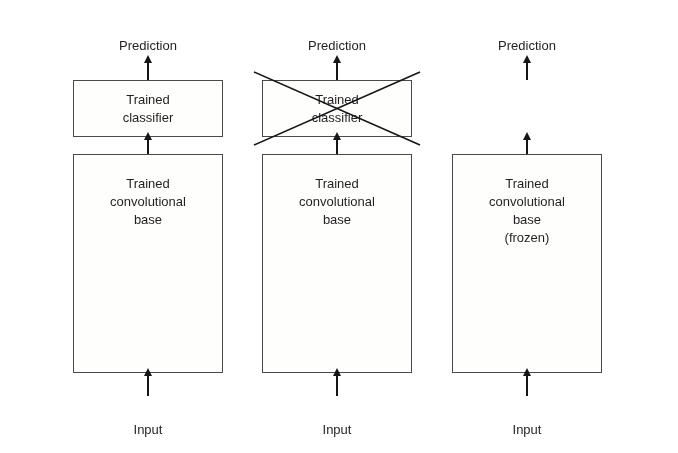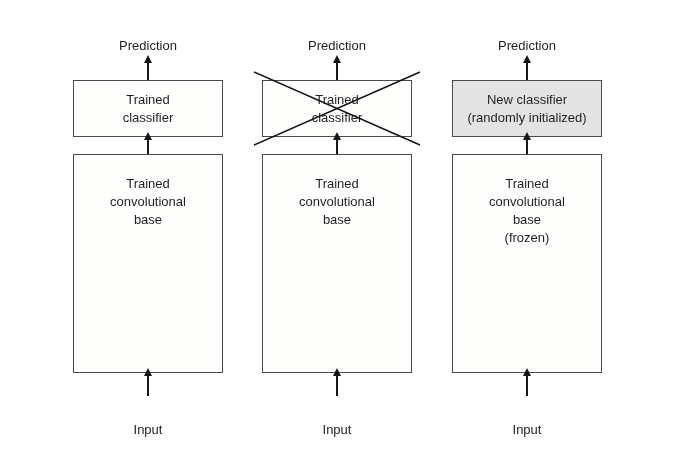--- a/index.html
+++ b/index.html
@@ -168,26 +168,20 @@
 
     <div class="label label-input">Input</div>
   </div>
 
   <div class="column col-3">
 
     <div class="label label-prediction">Prediction</div>
 
     <div class="arrow arrow-top"></div>
 
-    <div class="box box-classifier box-gray">
-      <span class="box-text">
-        <span>New classifier</span><br>
-        <span>(randomly initialized)</span>
-      </span>
-    </div>
 
     <div class="arrow arrow-middle"></div>
 
     <div class="box box-base">
       <span class="box-text">
         <span>Trained</span><br>
         <span>convolutional</span><br>
         <span>base</span><br>
         <span>(frozen)</span>
       </span>

